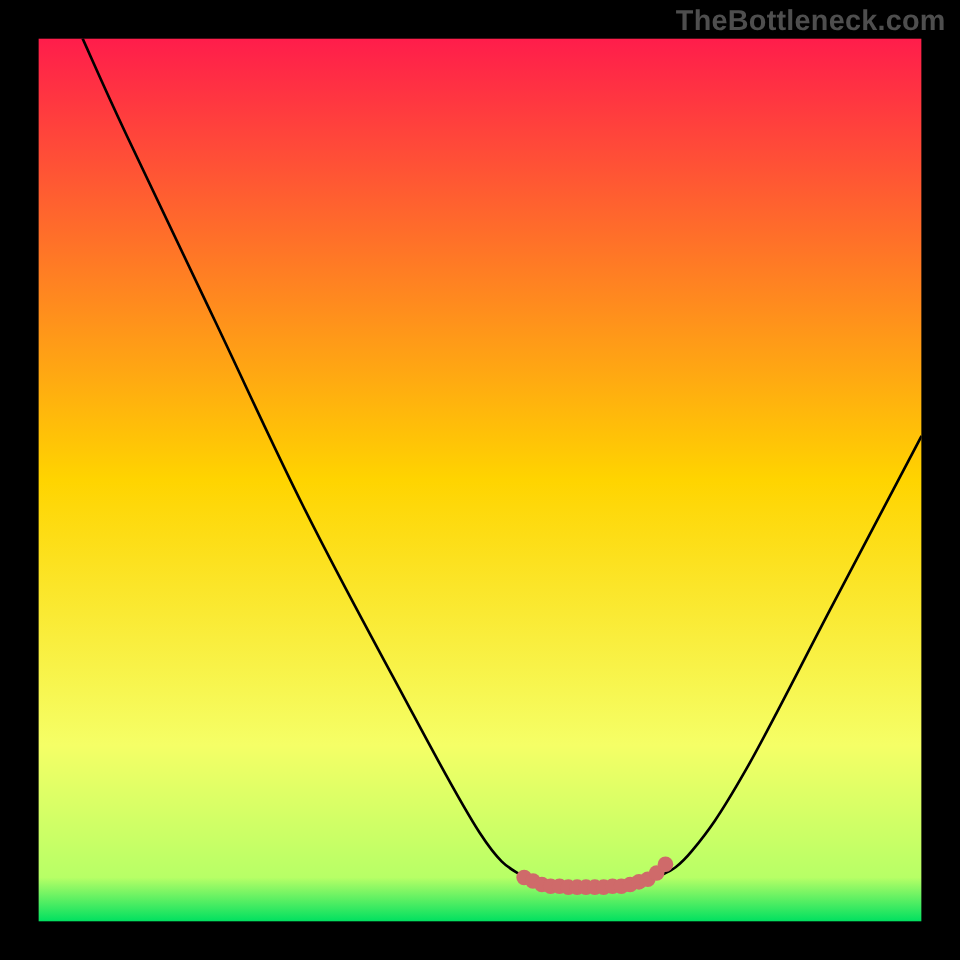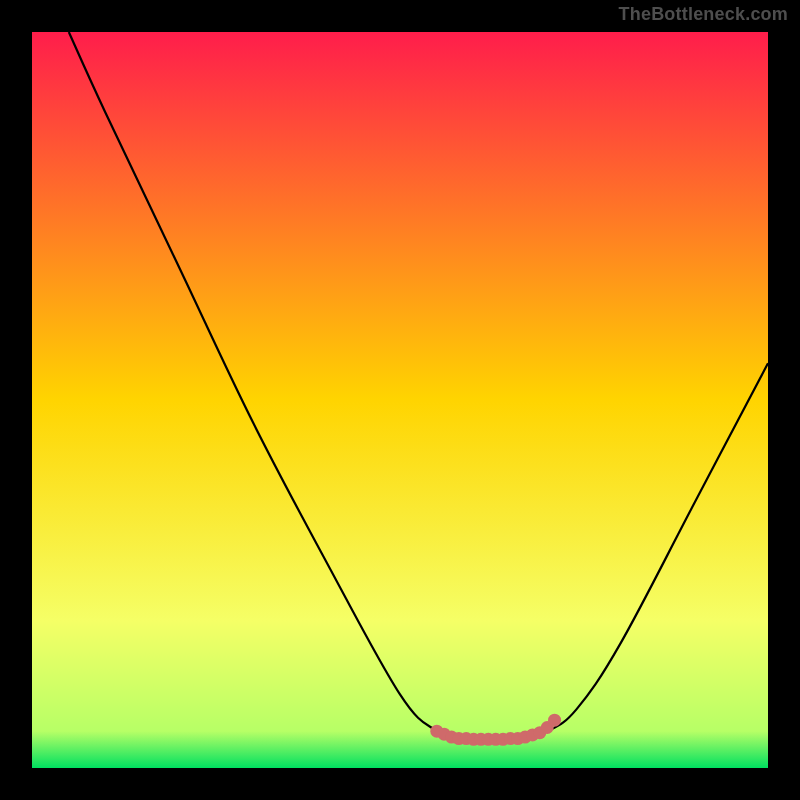--- a/index.html
+++ b/index.html
@@ -21,21 +21,21 @@
     left: 32px;
     top: 32px;
     width: 736px;
     height: 736px;
   }
   .watermark {
     position: absolute;
     top: 4px;
     right: 12px;
     font-family: Arial, Helvetica, sans-serif;
-    font-size: 18px;
+    font-size: 24px;
     font-weight: 700;
     color: #4e4e4e;
     letter-spacing: 0.2px;
     user-select: none;
   }
   svg { display: block; }
 </style>
 </head>
 <body>
 

